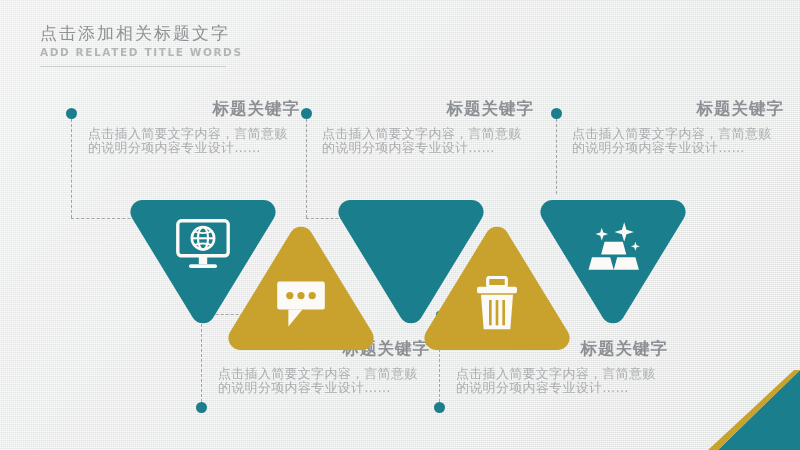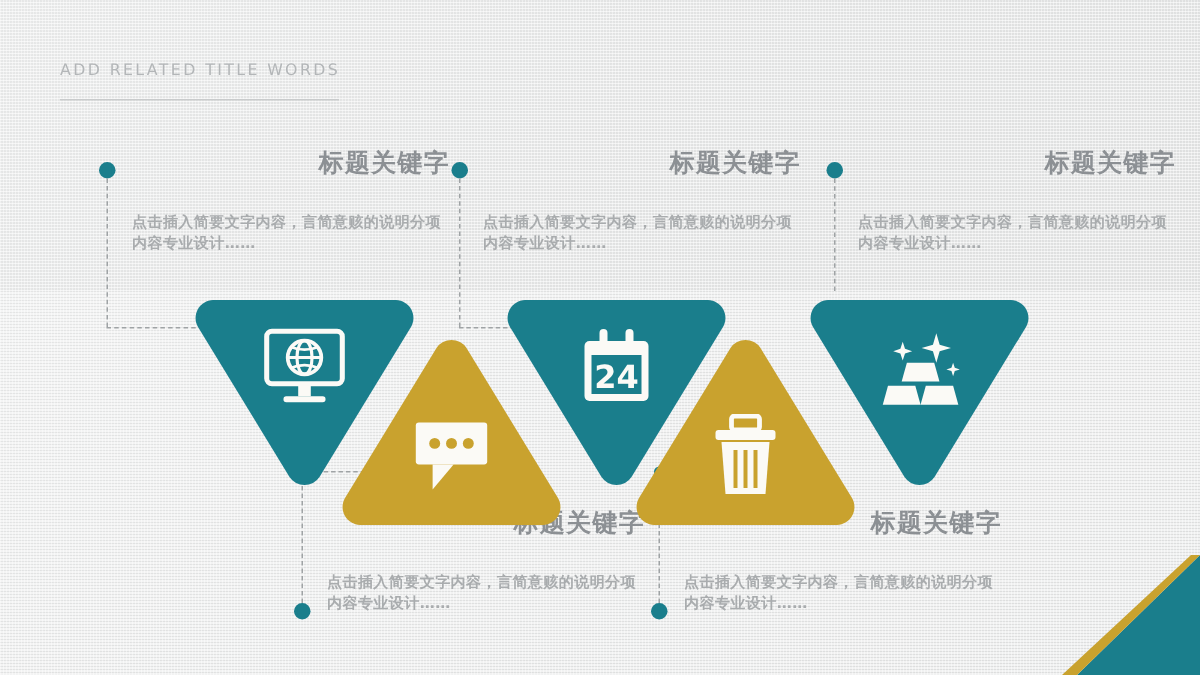--- a/index.html
+++ b/index.html
@@ -21,21 +21,21 @@
   }
 
   
   #header { position:absolute; left:40px; top:22px; }
   #header .title-cn {
     font-size:17px; letter-spacing:2px; color:#8e9194;
     font-weight:400; line-height:22px; white-space:nowrap;
   }
   #header .title-en {
     font-size:10.5px; letter-spacing:1.6px; color:#b3b6b8;
-    line-height:14px; margin-top:18px; white-space:nowrap;
+    line-height:14px; margin-top:1px; white-space:nowrap;font-weight:bold;
   }
   #header .title-rule {
     position:absolute; left:0; top:44px; width:186px; height:1px;
     background:#c9cbcc;
   }
 
   
   .conn { position:absolute; }
   .conn .vline {
     position:absolute; width:0; border-left:1px dashed #9fa3a5;
@@ -49,22 +49,22 @@
   }
   .dot.small { width:7px; height:7px; }
 
   
   .txtblock { position:absolute; width:212px; }
   .txtblock .kw {
     font-size:16.5px; font-weight:700; color:#8c9094;
     letter-spacing:1px; line-height:22px; white-space:nowrap;text-align:right;
   }
   .txtblock .desc {
-    margin-top:22px; font-size:10px; color:#a9acae;
-    line-height:14px; letter-spacing:0.3px;font-weight:bold;
+    margin-top:7px; font-size:13px; color:#a9acae;
+    line-height:14px; letter-spacing:0.3px;
   }
 
   
   .tri { position:absolute; width:150px; height:130px; }
   .tri svg { display:block; width:100%; height:100%; }
   .tri .glyph {
     position:absolute; left:0; width:100%;
     display:flex; align-items:center; justify-content:center;
     color:#fbfaf6;
   }
@@ -74,20 +74,21 @@
   
   #corner { position:absolute; right:0; bottom:0; width:120px; height:80px; }
   #corner svg { display:block; }
 </style>
 </head>
 <body>
 
 <div id="slide">
 
   <div id="header">
+    <div class="title-cn">点击添加相关标题文字</div>
     <div class="title-en">ADD RELATED TITLE WORDS</div>
     <div class="title-rule"></div>
   </div>
 
   <div class="conn" style="left:66px; top:108px; width:100px; height:120px;">
     <div class="dot" style="left:0; top:0;"></div>
     <div class="vline" style="left:5px; top:11px; height:99px;"></div>
     <div class="hline" style="left:5px; top:110px; width:80px;"></div>
   </div>
 
@@ -170,29 +171,20 @@
         <circle cx="21" cy="14" r="2.6" fill="#c9a22e"></circle>
         <circle cx="29" cy="14" r="2.6" fill="#c9a22e"></circle>
       </svg>
     </div>
   </div>
 
   <div class="tri down" style="left:336px; top:196px;">
     <svg viewBox="0 0 150 130">
       <path d="M 14 4 H 136 A 12 12 0 0 1 146 22 L 85 122 A 12 12 0 0 1 65 122 L 4 22 A 12 12 0 0 1 14 4 Z" fill="#1a7e8c"></path>
     </svg>
-    <div class="glyph">
-      <svg width="40" height="42" viewBox="0 0 40 42">
-        <rect x="11.5" y="1" width="4" height="9" rx="2" fill="#fbfaf6"></rect>
-        <rect x="24.5" y="1" width="4" height="9" rx="2" fill="#fbfaf6"></rect>
-        <rect x="4" y="7" width="32" height="30" rx="2.5" fill="#fbfaf6"></rect>
-        <rect x="7.5" y="14" width="25" height="19.5" fill="#1a7e8c"></rect>
-        <text x="20" y="30.5" text-anchor="middle" font-family="'DejaVu Sans','Liberation Sans',sans-serif" font-size="16" font-weight="700" fill="#fbfaf6">24</text>
-      </svg>
-    </div>
   </div>
 
   <div class="tri up" style="left:422px; top:224px;">
     <svg viewBox="0 0 150 130">
       <path d="M 65 8 A 12 12 0 0 1 85 8 L 146 108 A 12 12 0 0 1 136 126 H 14 A 12 12 0 0 1 4 108 Z" fill="#c9a22e"></path>
     </svg>
     <div class="glyph">
       <svg width="36" height="42" viewBox="0 0 36 42">
         <rect x="11" y="1" width="14" height="7" rx="1.5" fill="none" stroke="#fbfaf6" stroke-width="2.4"></rect>
         <rect x="3" y="8" width="30" height="5" rx="1.5" fill="#fbfaf6"></rect>

